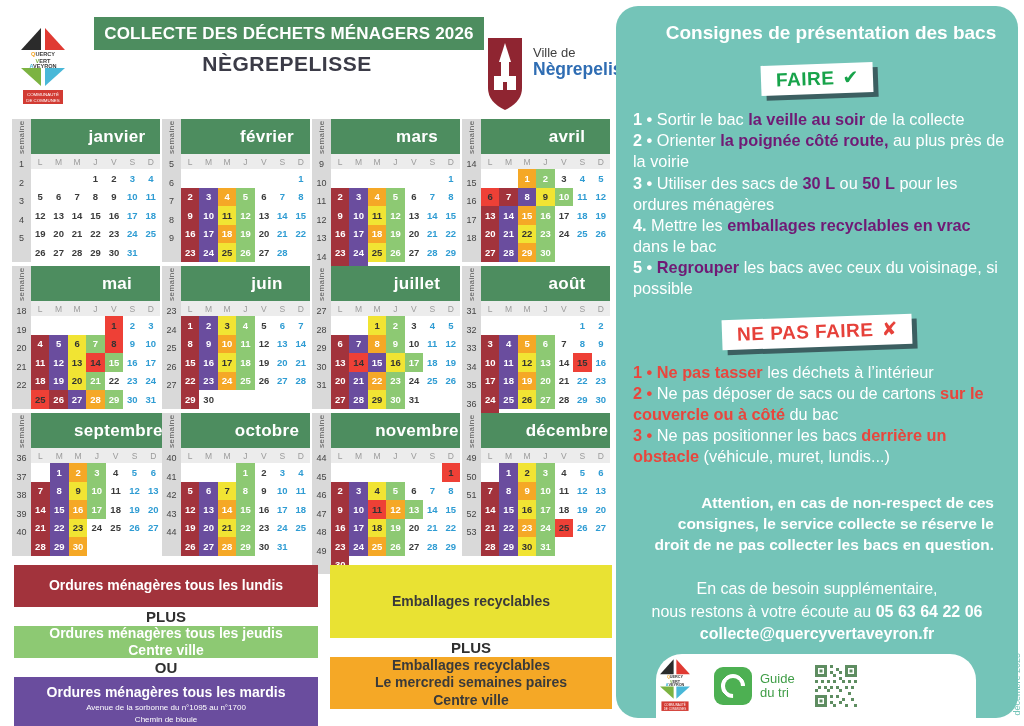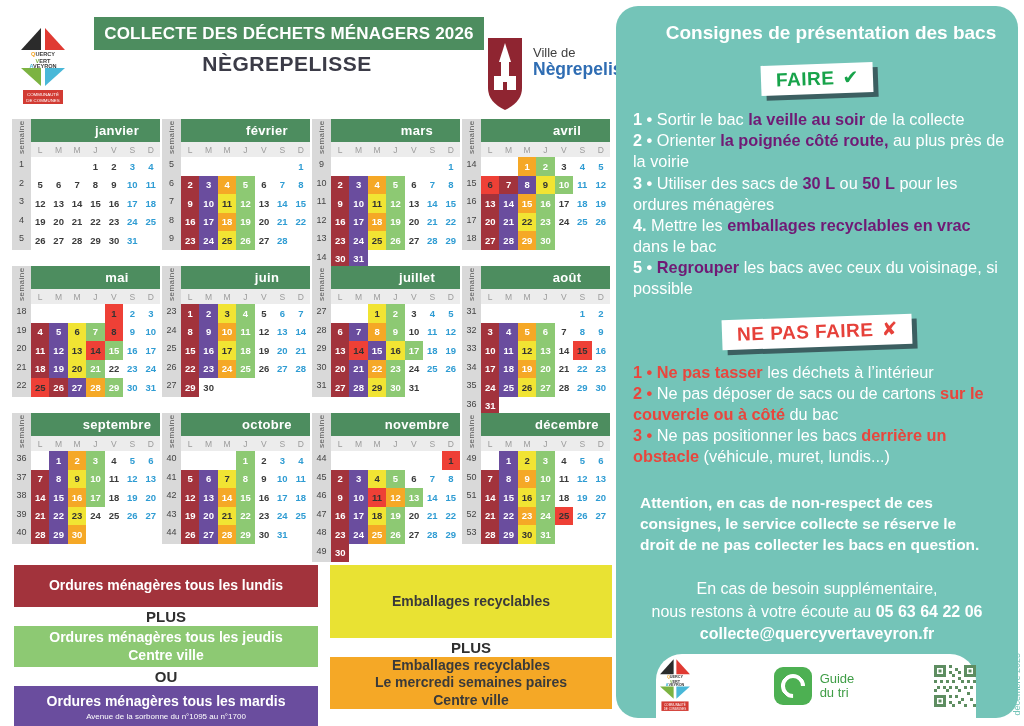--- a/index.html
+++ b/index.html
@@ -21,21 +21,21 @@
 
   
   .months-grid{position:absolute;left:12px;top:119px;width:604px;display:grid;
     grid-template-columns:repeat(4,148px);column-gap:2px;grid-auto-rows:147px;align-items:start;}
   .month{display:flex;background:#fff;}
   .wkcol{width:19px;background:#d9d9d9;display:flex;flex-direction:column;align-items:center;flex:none;}
   .wklabel{height:36px;writing-mode:vertical-rl;transform:rotate(180deg);font-size:8px;color:#555;
     display:flex;align-items:center;justify-content:center;letter-spacing:.5px;}
   .wknum{height:18.5px;line-height:18.5px;font-size:9px;color:#444;width:100%;text-align:center;}
   .mright{flex:1;}
-  .mname{height:23px;background:var(--mgreen);color:#fff;font-weight:bold;font-size:13px;
+  .mname{height:35px;background:var(--mgreen);color:#fff;font-weight:bold;font-size:17px;
     display:flex;align-items:center;justify-content:center;letter-spacing:.3px;padding-left:43px;}
   .dowrow{display:grid;grid-template-columns:repeat(7,1fr);height:15px;background:#ececec;}
   .dow{font-size:8.5px;color:#9b9b9b;display:flex;align-items:center;justify-content:center;}
   .wkrow{display:grid;grid-template-columns:repeat(7,1fr);height:18.5px;}
   .day{font-size:9.5px;font-weight:bold;color:#3b3b3b;display:flex;align-items:center;justify-content:center;}
   .day.wkend{color:var(--blue);}
   .day.mon{background:var(--bordeaux);color:#fff;}
   .day.tue{background:var(--purple);color:#fff;}
   .day.wo{background:var(--yellow);color:#333;}
   .day.we{background:var(--orange);color:#fff;}
@@ -64,25 +64,25 @@
   .sticker .stxt{font-size:19px;font-weight:800;letter-spacing:.5px;}
   .sticker .sicon{font-size:19px;font-weight:800;margin-left:8px;}
   .sticker-faire .stxt,.sticker-faire .sicon{color:var(--faire-green);}
   .sticker-npf .stxt,.sticker-npf .sicon{color:var(--npf-red);}
   .clist{margin:15px 12px 0 17px;color:#fff;font-size:16.3px;line-height:1.3;}
   .clist .num{font-weight:800;}
   .faire-list .hl{font-weight:800;color:#701a75;}
   .npf-list .hl{font-weight:800;color:#e8463d;}
   .npf-list .num{color:#e8463d;}
   .sticker-npf{margin-top:17px;}
-  .attention{margin:26px 24px 0;text-align:left;color:#fff;font-weight:800;font-size:15.5px;line-height:1.35;}
+  .attention{margin:26px 24px 0;text-align:right;color:#fff;font-weight:800;font-size:15.5px;line-height:1.35;}
   .contact{margin:22px 8px 0;text-align:center;color:#fff;font-size:16px;line-height:1.4;}
   .contact .b{font-weight:800;}
   .footer-card{position:absolute;left:40px;top:648px;width:320px;height:64px;background:#fff;
-    border-radius:26px 26px 0 0;display:flex;align-items:center;justify-content:space-between;gap:20px;}
+    border-radius:26px 26px 0 0;display:flex;align-items:center;justify-content:flex-start;gap:20px;}
   .guide-wrap{display:flex;align-items:center;gap:8px;}
   .guide-icon{width:38px;height:38px;background:#4db052;border-radius:9px;position:relative;flex:none;}
   .c-arc{position:absolute;inset:7px;border:4.5px solid #fff;border-right-color:transparent;
     border-radius:50%;transform:rotate(45deg);}
   .guide-label{color:#3f9d46;font-size:13px;line-height:1.1;font-weight:normal;}
   .side-note{position:absolute;right:2px;bottom:10px;writing-mode:vertical-rl;transform:rotate(180deg);
     color:var(--teal);font-size:9px;}
 </style>
 </head>
 <body>
@@ -956,21 +956,21 @@
           </div>
         </div>
       </div>
     </div>
 
   <div class="legend-left">
       <div class="lbox bg-bordeaux" style="height: 42px;">
         <div class="lline big">Ordures ménagères tous les lundis</div>
       </div>
       <div class="joiner">PLUS</div>
-      <div class="lbox bg-green" style="height: 41px;">
+      <div class="lbox bg-green" style="height: 32px;">
         <div class="lline big">Ordures ménagères tous les jeudis</div>
         <div class="lline big">Centre ville</div>
       </div>
       <div class="joiner">OU</div>
       <div class="lbox bg-purple" style="height: 56px;">
         <div class="lline big">Ordures ménagères tous les mardis</div>
         <div class="lline small">Avenue de la sorbonne du n°1095 au n°1700</div>
         <div class="lline small">Chemin de bioule</div>
       </div>
     </div>

